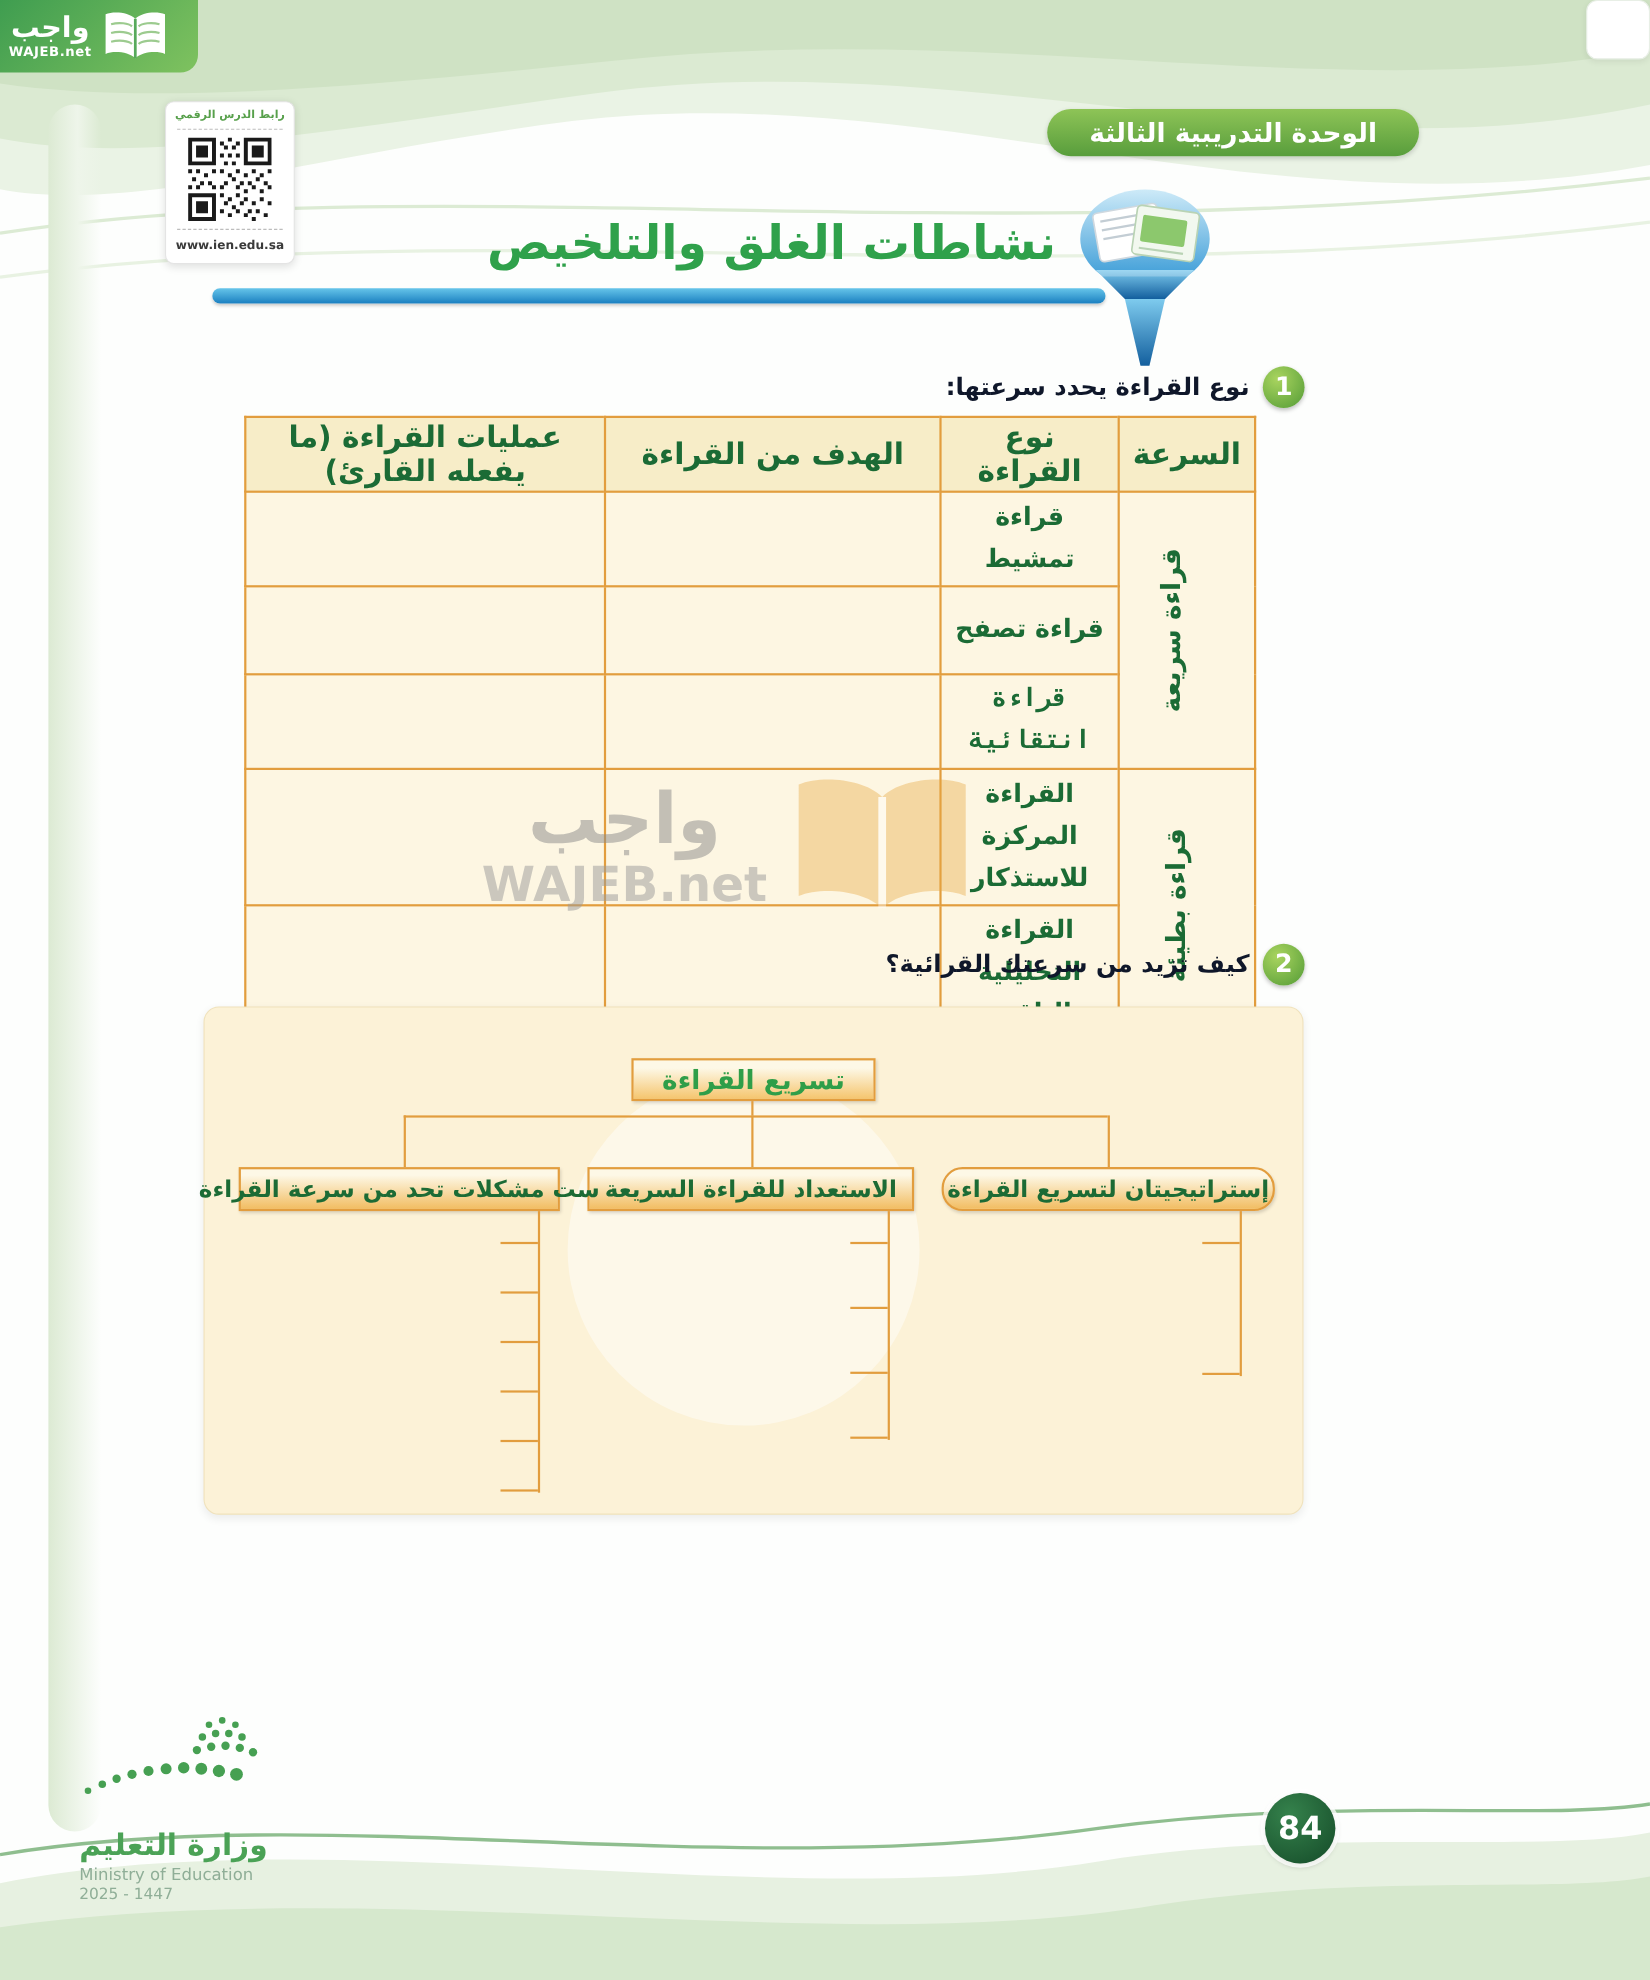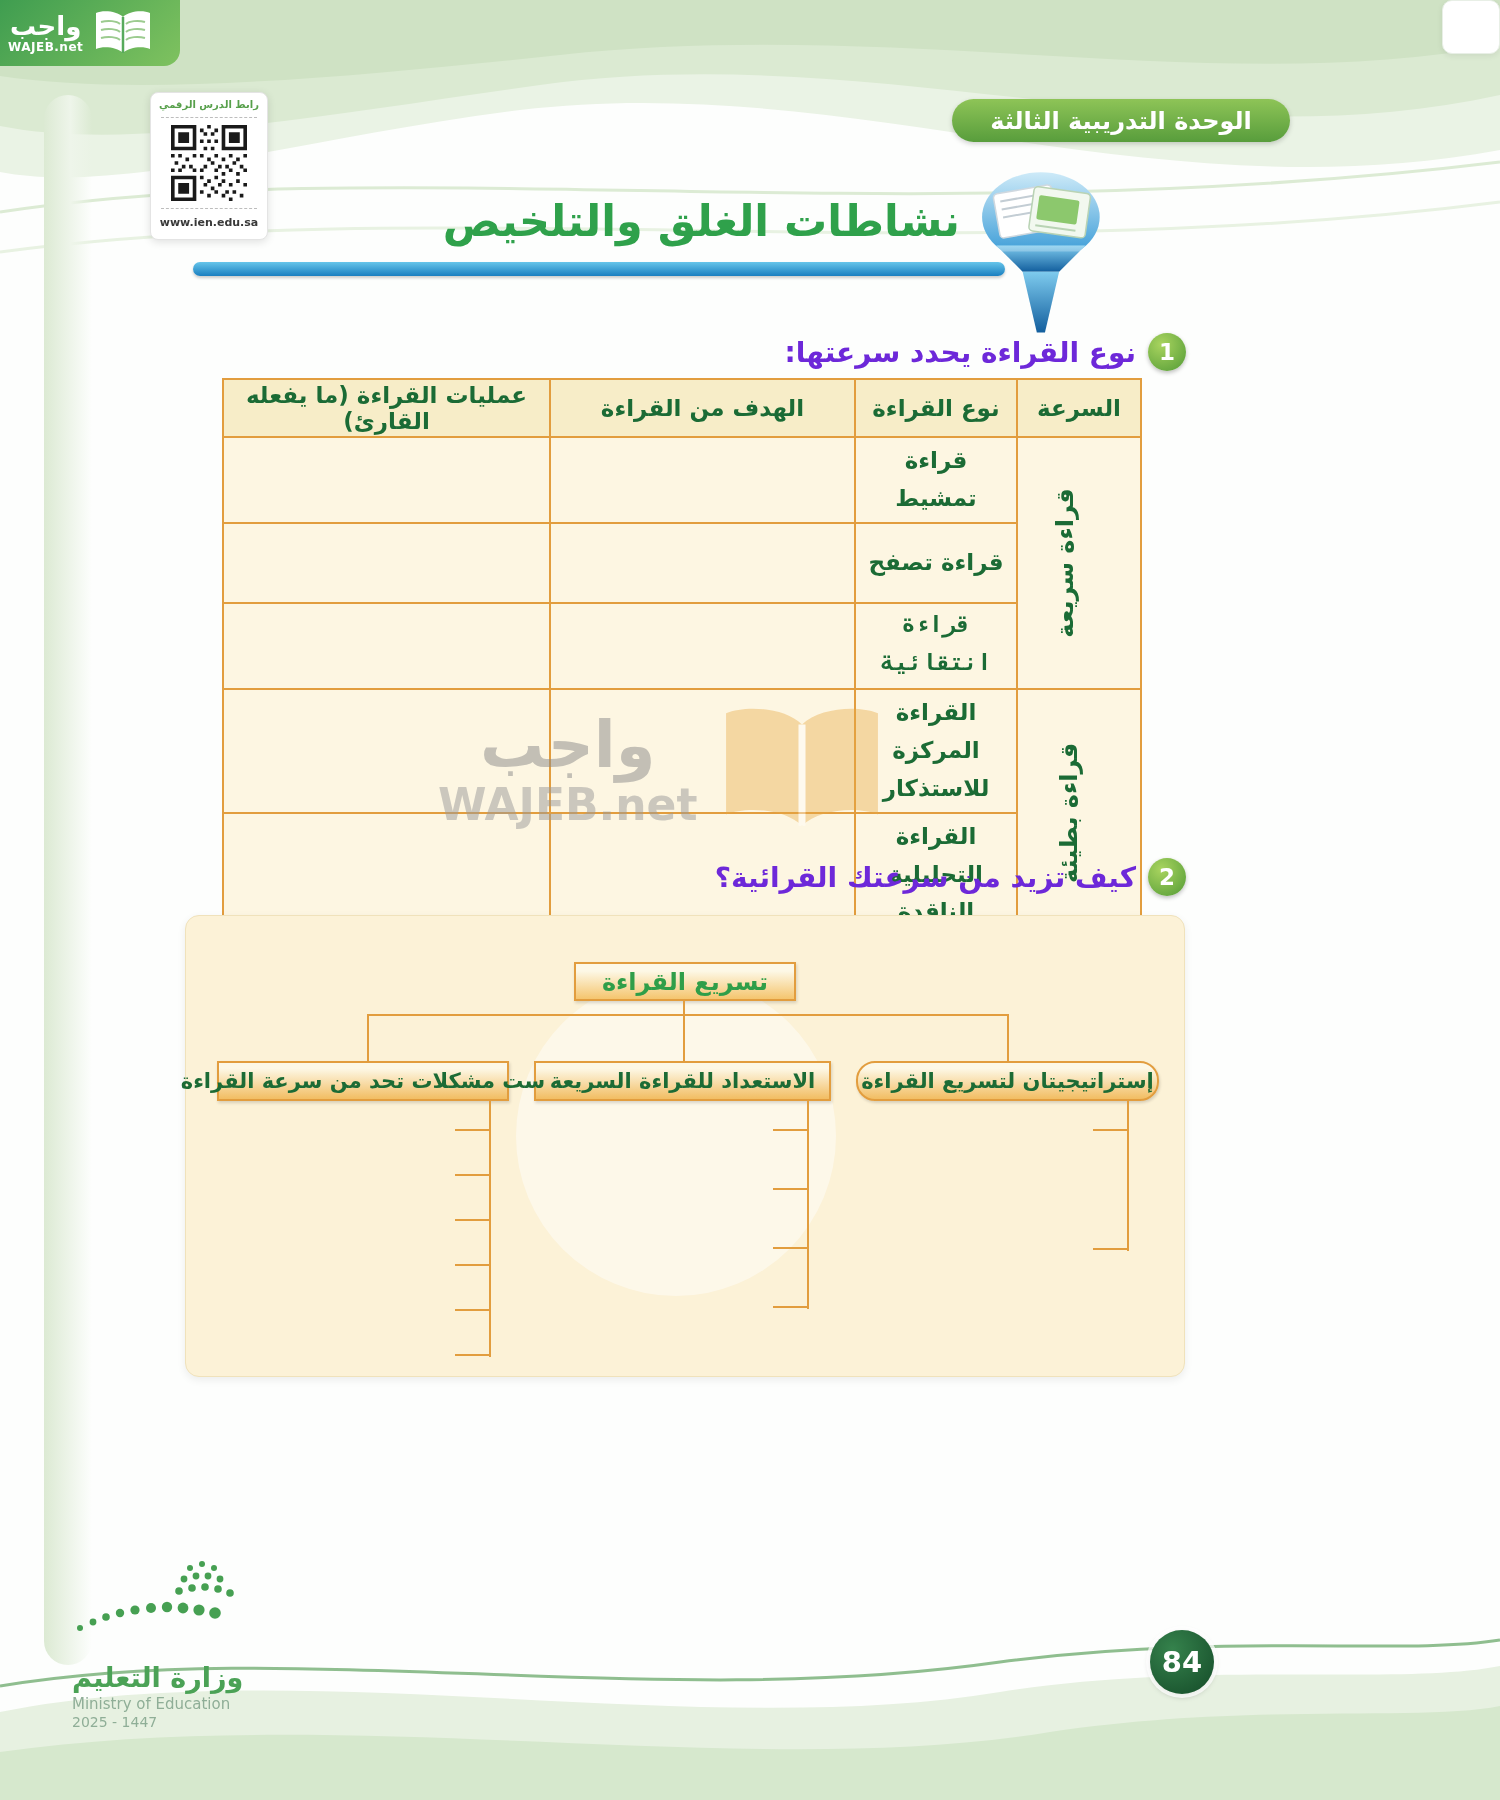--- a/index.html
+++ b/index.html
@@ -54,27 +54,27 @@
 
   
   .sec-heading{position:absolute; display:flex; align-items:center; gap:12px; z-index:2;}
   .sec1{top:333px; right:314px;}
   .sec2{top:858px; right:314px;}
   .num-badge{width:38px; height:38px; border-radius:50%; flex:0 0 38px;
     background:radial-gradient(circle at 35% 30%,#a9d45f,#539b36);
     color:#fff; font-size:23px; font-weight:bold;
     display:flex; align-items:center; justify-content:center;
     box-shadow:0 2px 4px rgba(0,0,0,.25);}
-  .sec-text{font-size:28px; font-weight:bold; color:#6d28d9; white-space:nowrap;}
+  .sec-text{font-size:22px; font-weight:bold; color:#0f172a; white-space:nowrap;}
 
   
   .reading-table{position:absolute; left:222px; top:378px; width:918px; z-index:1;
     border-collapse:collapse; table-layout:fixed; background:#fdf6e2;}
   .reading-table th,.reading-table td{border:2.4px solid #e29d3e;}
-  .reading-table th{background:#f7edc8; color:#1b6b35; font-weight:bold; font-size:23px; height:58px; padding:2px 6px;}
+  .reading-table th{background:#f7edc8; color:#1b6b35; font-weight:bold; font-size:27px; height:58px; padding:2px 6px;}
   .c-speed{width:124px;} .c-type{width:162px;} .c-goal{width:305px;} .c-ops{width:327px;}
   tr.r1{height:82px;} tr.r2{height:80px;padding-left:12px;} tr.r3{height:62px;font-family:Liberation Mono, monospace;} tr.r4{height:97px;} tr.r5{height:97px;}
   .type-cell{color:#1b6b35; font-weight:bold; font-size:23px; text-align:center; padding:4px 12px; line-height:1.65;}
   .blank-cell{background:#fdf6e2;}
   .speed-cell{text-align:center; vertical-align:middle; background:#fdf6e2;}
   .vtext{display:inline-block; transform:rotate(-90deg); white-space:nowrap;
     color:#1b6b35; font-weight:bold; font-size:24px;}
 
   
   .diagram{position:absolute; left:185px; top:915px; width:1000px; height:462px; z-index:1;

